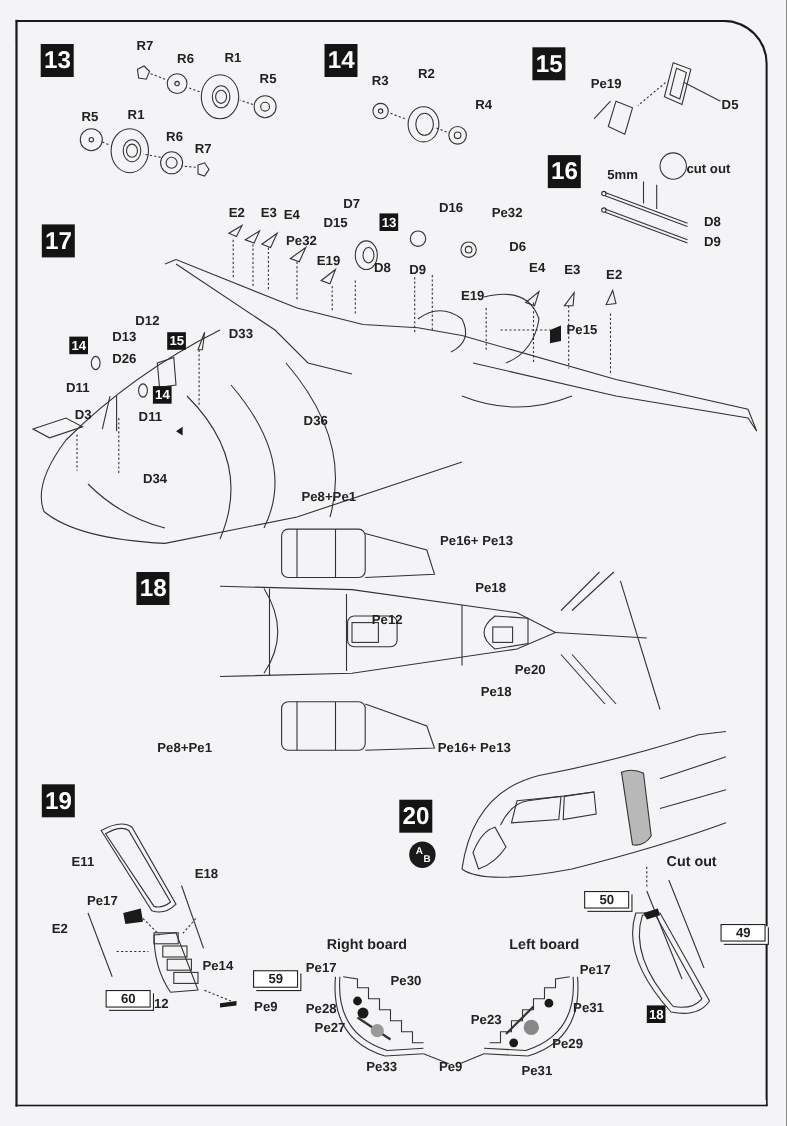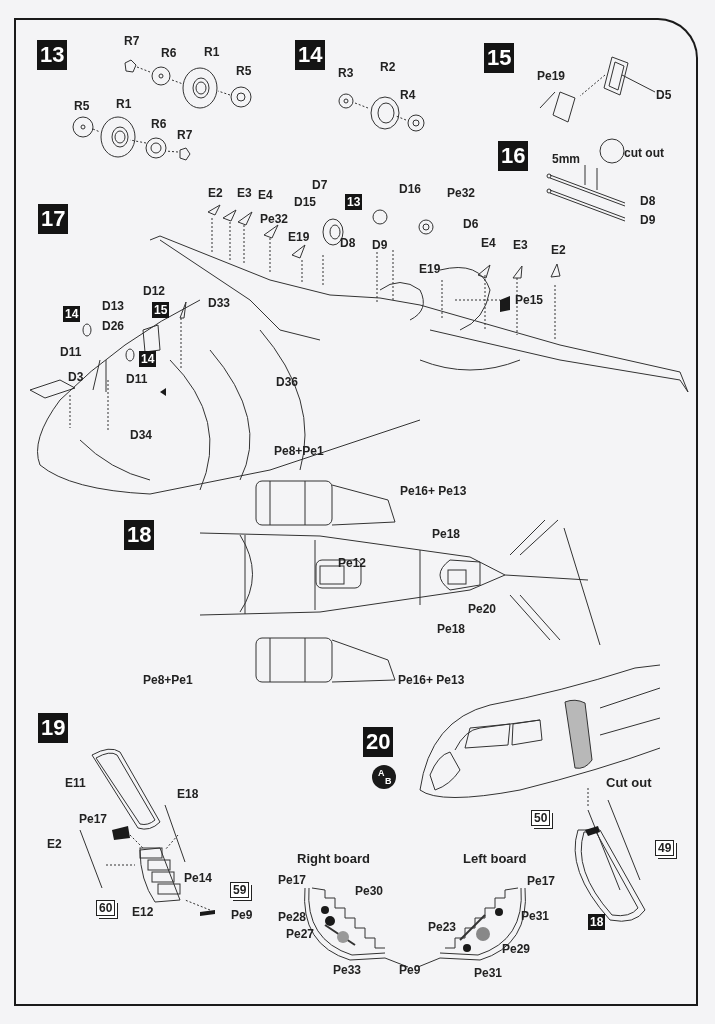--- a/index.html
+++ b/index.html
@@ -10,21 +10,21 @@
            border:2px solid #1a1a1a; border-left:none; border-bottom:2px solid #1a1a1a;
            border-radius:0 40px 0 0; box-sizing:border-box; }
   .frame-left { position:absolute; left:14px; top:18px; width:2px; height:988px; background:#1a1a1a; }
   .step { position:absolute; background:#141414; color:#fff; font-weight:bold;
           font-size:22px; line-height:30px; text-align:center; padding:0 3px; min-width:24px; }
   .minibox { position:absolute; background:#141414; color:#fff; font-weight:bold;
              font-size:12px; line-height:16px; padding:0 2px; text-align:center; }
   .lbl { position:absolute; font-weight:bold; font-size:12px; color:#222; white-space:nowrap; }
   .lbl-lg { font-size:13px; }
   .ref { position:absolute; border:1px solid #222; background:#fff; font-weight:bold; font-size:12px;
-         padding:0 2px; box-shadow:2px 2px 0 #fff, 3px 3px 0 #222; }
+         padding:0 13px; box-shadow:2px 2px 0 #fff, 3px 3px 0 #222; }
   svg.art { position:absolute; left:0; top:0; }
   .ab { position:absolute; width:24px; height:24px; border-radius:50%; background:#1a1a1a; color:#fff;
         font-size:9px; font-weight:bold; }
   .ab span { position:absolute; }
 </style>
 </head>
 <body>
 
 <div class="page">
   <div class="frame"></div>
@@ -247,21 +247,21 @@
   <div class="lbl" style="left:161px;top:46px;">R6</div>
   <div class="lbl" style="left:204px;top:45px;">R1</div>
   <div class="lbl" style="left:236px;top:64px;">R5</div>
   <div class="lbl" style="left:74px;top:99px;">R5</div>
   <div class="lbl" style="left:116px;top:97px;">R1</div>
   <div class="lbl" style="left:151px;top:117px;">R6</div>
   <div class="lbl" style="left:177px;top:128px;">R7</div>
 
   <div class="lbl" style="left:338px;top:66px;">R3</div>
   <div class="lbl" style="left:380px;top:60px;">R2</div>
-  <div class="lbl" style="left:400px;top:88px;">R4</div>
+  <div class="lbl" style="left:432px;top:88px;">R4</div>
 
   <div class="lbl" style="left:537px;top:69px;">Pe19</div>
   <div class="lbl" style="left:656px;top:88px;">D5</div>
 
   <div class="lbl" style="left:624px;top:146px;">cut out</div>
   <div class="lbl" style="left:552px;top:152px;">5mm</div>
   <div class="lbl" style="left:640px;top:194px;">D8</div>
   <div class="lbl" style="left:640px;top:213px;">D9</div>
 
   <div class="lbl" style="left:208px;top:186px;">E2</div>
@@ -274,21 +274,21 @@
   <div class="lbl" style="left:340px;top:236px;">D8</div>
   <div class="lbl" style="left:399px;top:182px;">D16</div>
   <div class="lbl" style="left:447px;top:186px;">Pe32</div>
   <div class="lbl" style="left:463px;top:217px;">D6</div>
   <div class="lbl" style="left:372px;top:238px;">D9</div>
   <div class="lbl" style="left:419px;top:262px;">E19</div>
   <div class="lbl" style="left:481px;top:236px;">E4</div>
   <div class="lbl" style="left:513px;top:238px;">E3</div>
   <div class="lbl" style="left:551px;top:243px;">E2</div>
   <div class="lbl" style="left:515px;top:293px;">Pe15</div>
-  <div class="lbl" style="left:123px;top:284px;margin-left:20px;">D12</div>
+  <div class="lbl" style="left:123px;top:284px;">D12</div>
   <div class="lbl" style="left:102px;top:299px;">D13</div>
   <div class="lbl" style="left:102px;top:319px;">D26</div>
   <div class="lbl" style="left:197px;top:296px;margin-left:11px;">D33</div>
   <div class="lbl" style="left:60px;top:345px;">D11</div>
   <div class="lbl" style="left:126px;top:372px;">D11</div>
   <div class="lbl" style="left:28px;top:370px;margin-left:40px;">D3</div>
   <div class="lbl" style="left:130px;top:428px;">D34</div>
   <div class="lbl" style="left:276px;top:375px;">D36</div>
   <div class="lbl" style="left:274px;top:444px;">Pe8+Pe1</div>
   <div class="minibox" style="left:345px;top:194px;">13</div>

